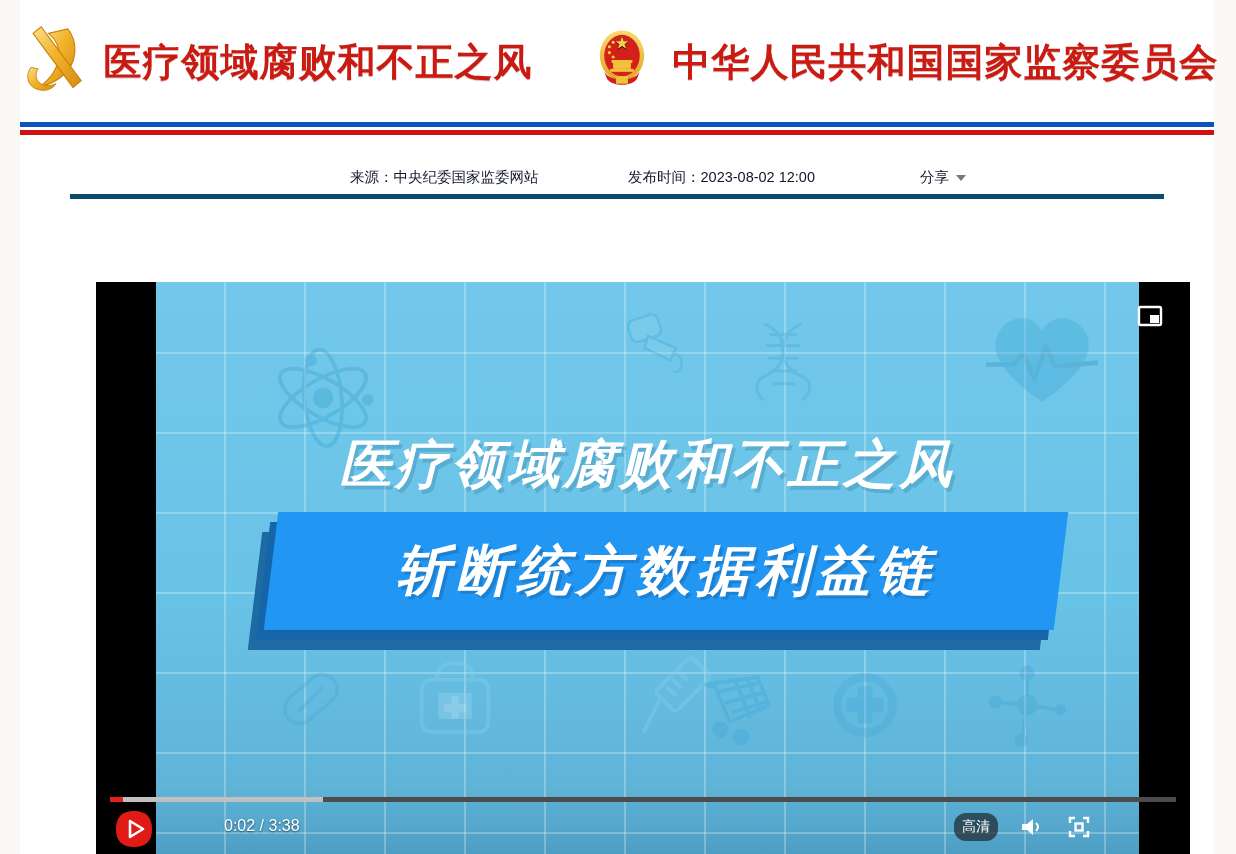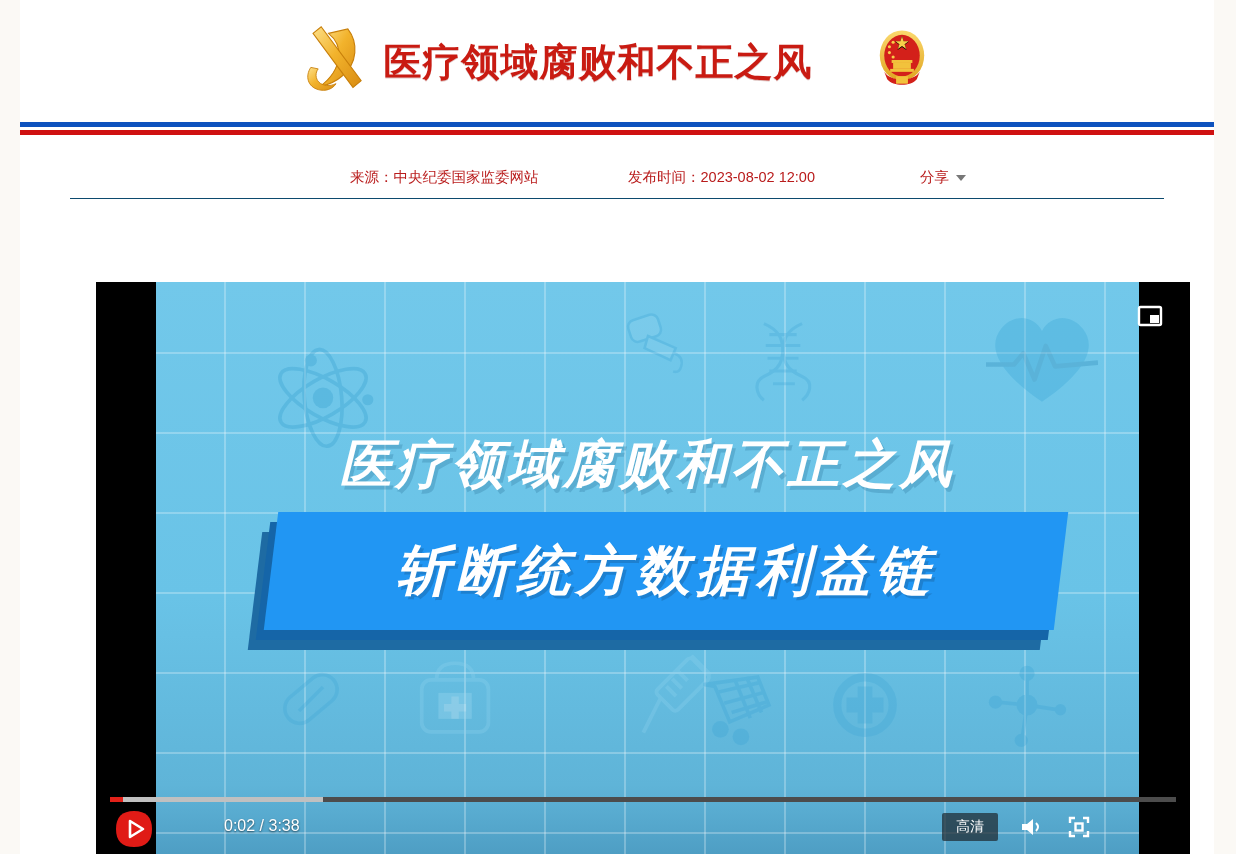--- a/index.html
+++ b/index.html
@@ -72,22 +72,22 @@
     font-weight: bold;
     color: #2d5575;
     padding: 46px 60px 0 60px;
     letter-spacing: .5px;
     line-height: 1.3;
   }
   .meta-row {
     position: relative;
     margin: 30px 50px 0 50px;
     height: 34px;
-    border-bottom: 1px solid #0c4a6e;
-    color: #b91c1c;
+    border-bottom: 5px solid #0c4a6e;
+    color: #0f172a;
     font-size: 14.5px;
   }
   .meta-source  { position: absolute; left: 280px;  top: 3px; white-space: nowrap; }
   .meta-time    { position: absolute; left: 558px;  top: 3px; white-space: nowrap; }
   .meta-share   { position: absolute; left: 850px;  top: 3px; white-space: nowrap;
                   display: flex; align-items: center; gap: 7px; cursor: pointer; }
   .caret {
     width: 0; height: 0;
     border-left: 5px solid transparent;
     border-right: 5px solid transparent;
@@ -217,22 +217,22 @@
     text-shadow: 0 1px 2px rgba(0,0,0,.6);
   }
   .right-ctl {
     position: absolute; right: 20px; top: 8px;
     display: flex; align-items: center; gap: 18px;
   }
   .hd-pill {
     background: rgba(30,42,48,.72);
     color: #fff;
     font-size: 14px;
-    padding: 5px 14px;
-    border-radius: 2px;
+    padding: 5px 8px;
+    border-radius: 12px;
     cursor: pointer;
     white-space: nowrap;
   }
   .ico-btn {
     width: 30px; height: 30px;
     display: flex; align-items: center; justify-content: center;
     cursor: pointer;
   }
 </style>
 </head>
@@ -278,20 +278,21 @@
             <circle cx="33" cy="32" r="2.1" fill="#f7cf4a"></circle>
             <circle cx="33" cy="40" r="2.1" fill="#f7cf4a"></circle>
             <circle cx="38" cy="46" r="2.1" fill="#f7cf4a"></circle>
             <rect x="36" y="50" width="28" height="4" fill="#f2c23c"></rect>
             <rect x="38" y="54" width="24" height="8" fill="#f2c23c"></rect>
             <rect x="34" y="62" width="32" height="4" fill="#f2c23c"></rect>
             <path d="M26 66 C34 80 66 80 74 66 L70 76 C62 86 38 86 30 76 Z" fill="#d3201a"></path>
             <rect x="42" y="72" width="16" height="10" fill="#f2c23c"></rect>
           </svg>
         </span>
+        <span class="brand-text">中华人民共和国国家监察委员会</span>
       </div>
     </div>
 
     <div class="rule-blue"></div>
     <div class="rule-red"></div>
 
     <div class="article">
 
       <div class="meta-row">
         <span class="meta-source">来源：中央纪委国家监委网站</span>

